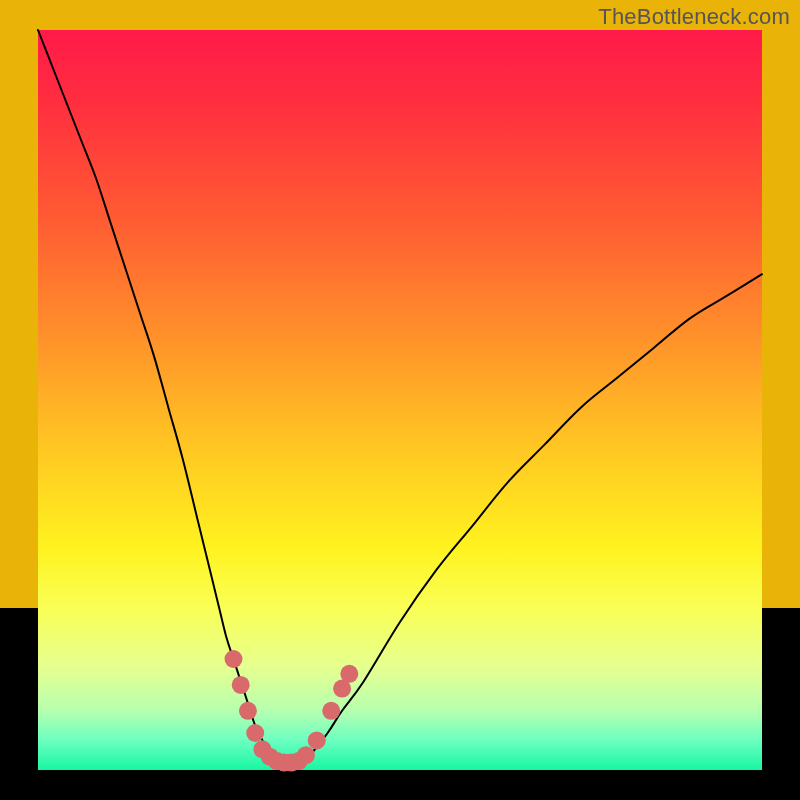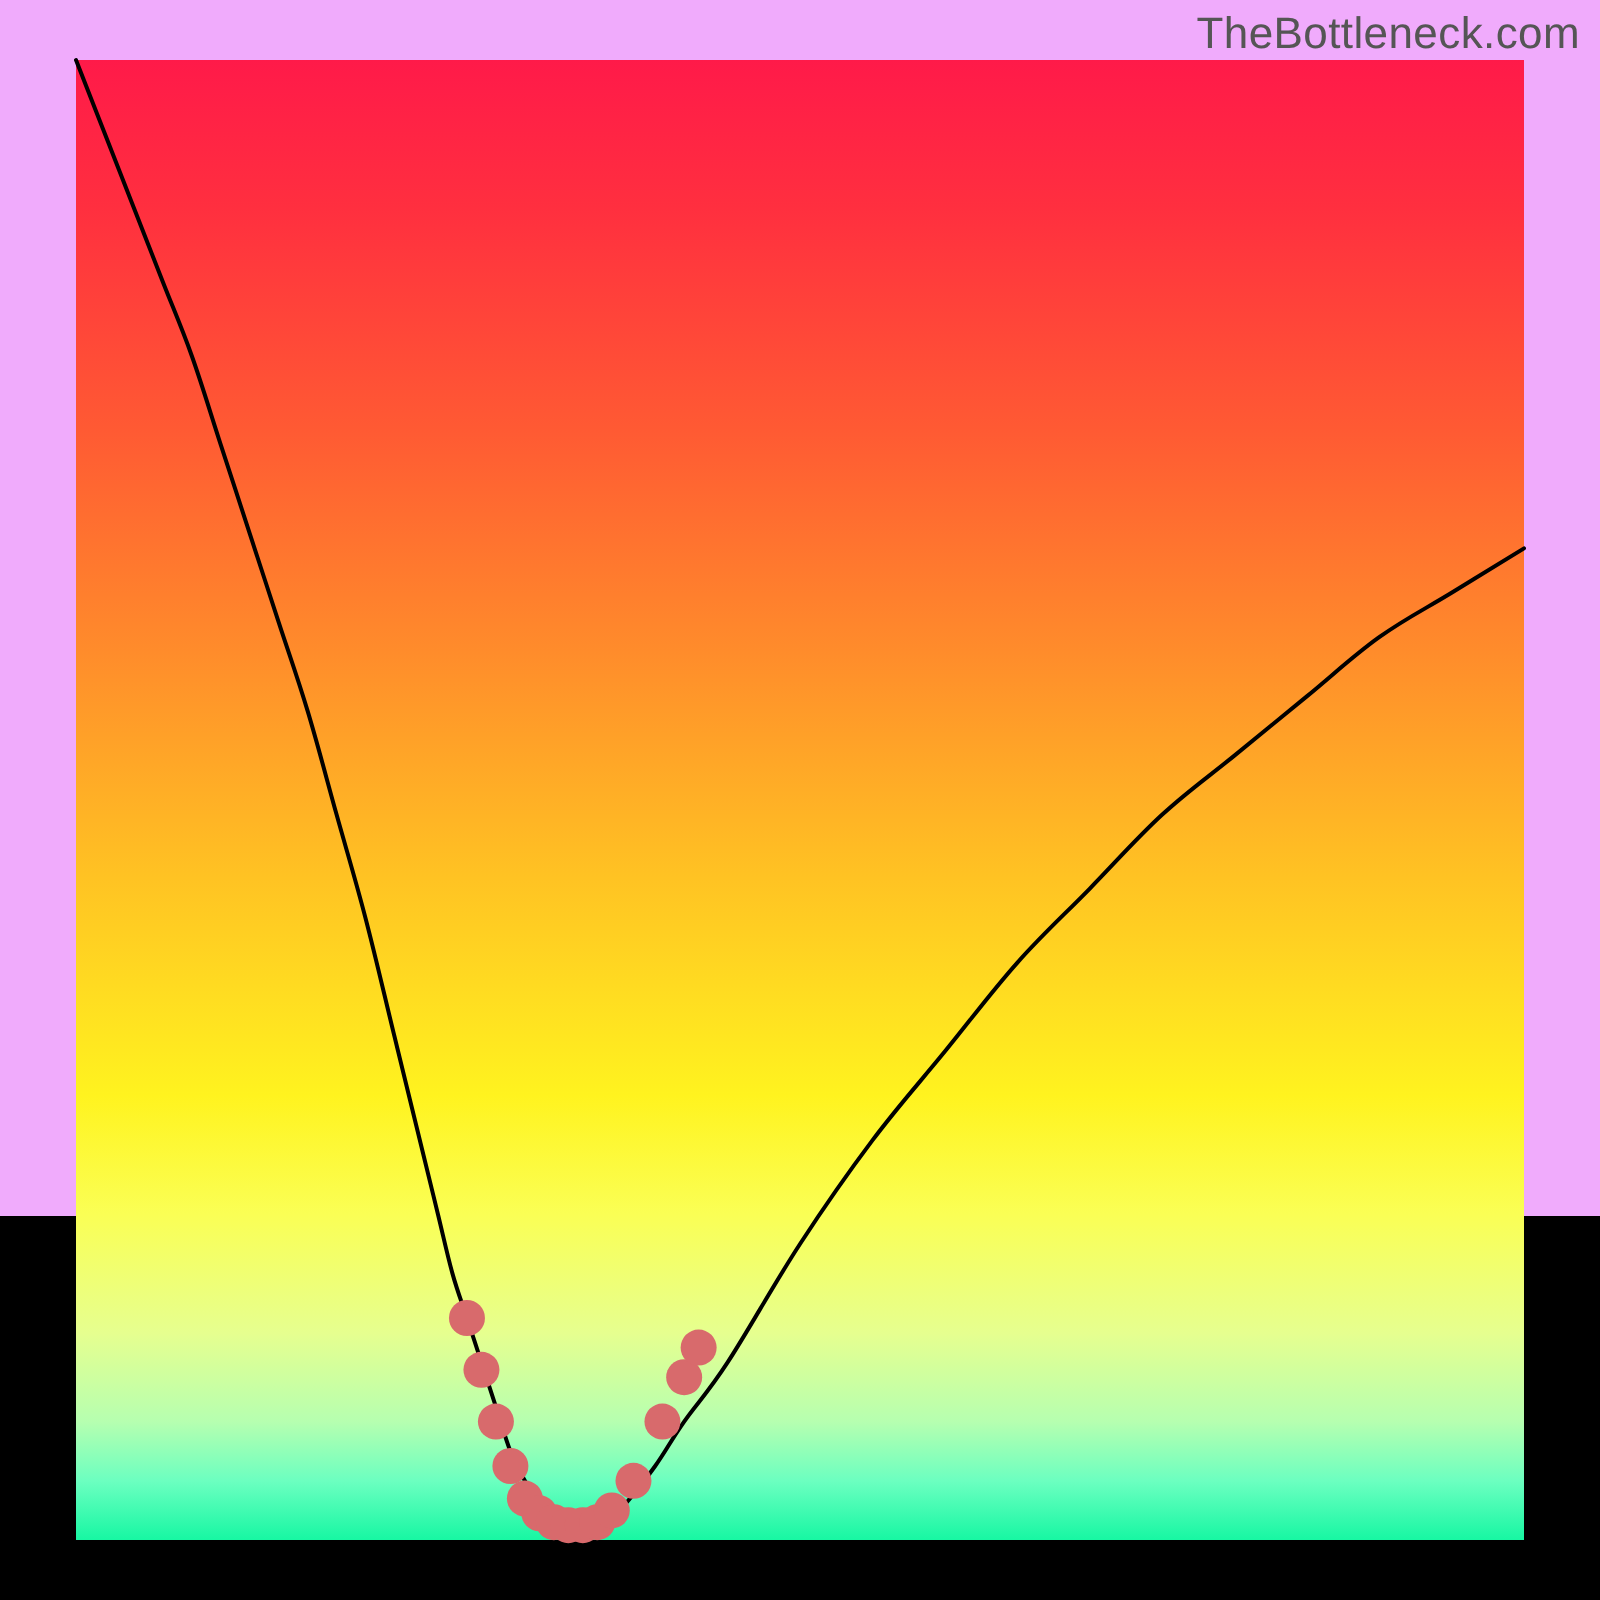--- a/index.html
+++ b/index.html
@@ -10,21 +10,21 @@
     background: #000;
     overflow: hidden;
     font-family: Arial, Helvetica, sans-serif;
   }
   .frame {
     position: absolute;
     left: 0;
     top: 0;
     width: 800px;
     height: 608px;
-    background: #f0abfc;
+    background: #eab308;
   }
   .watermark {
     position: absolute;
     top: 4px;
     right: 10px;
     color: #555;
     font-size: 22px;
     font-weight: 500;
     letter-spacing: 0.2px;
     z-index: 20;

